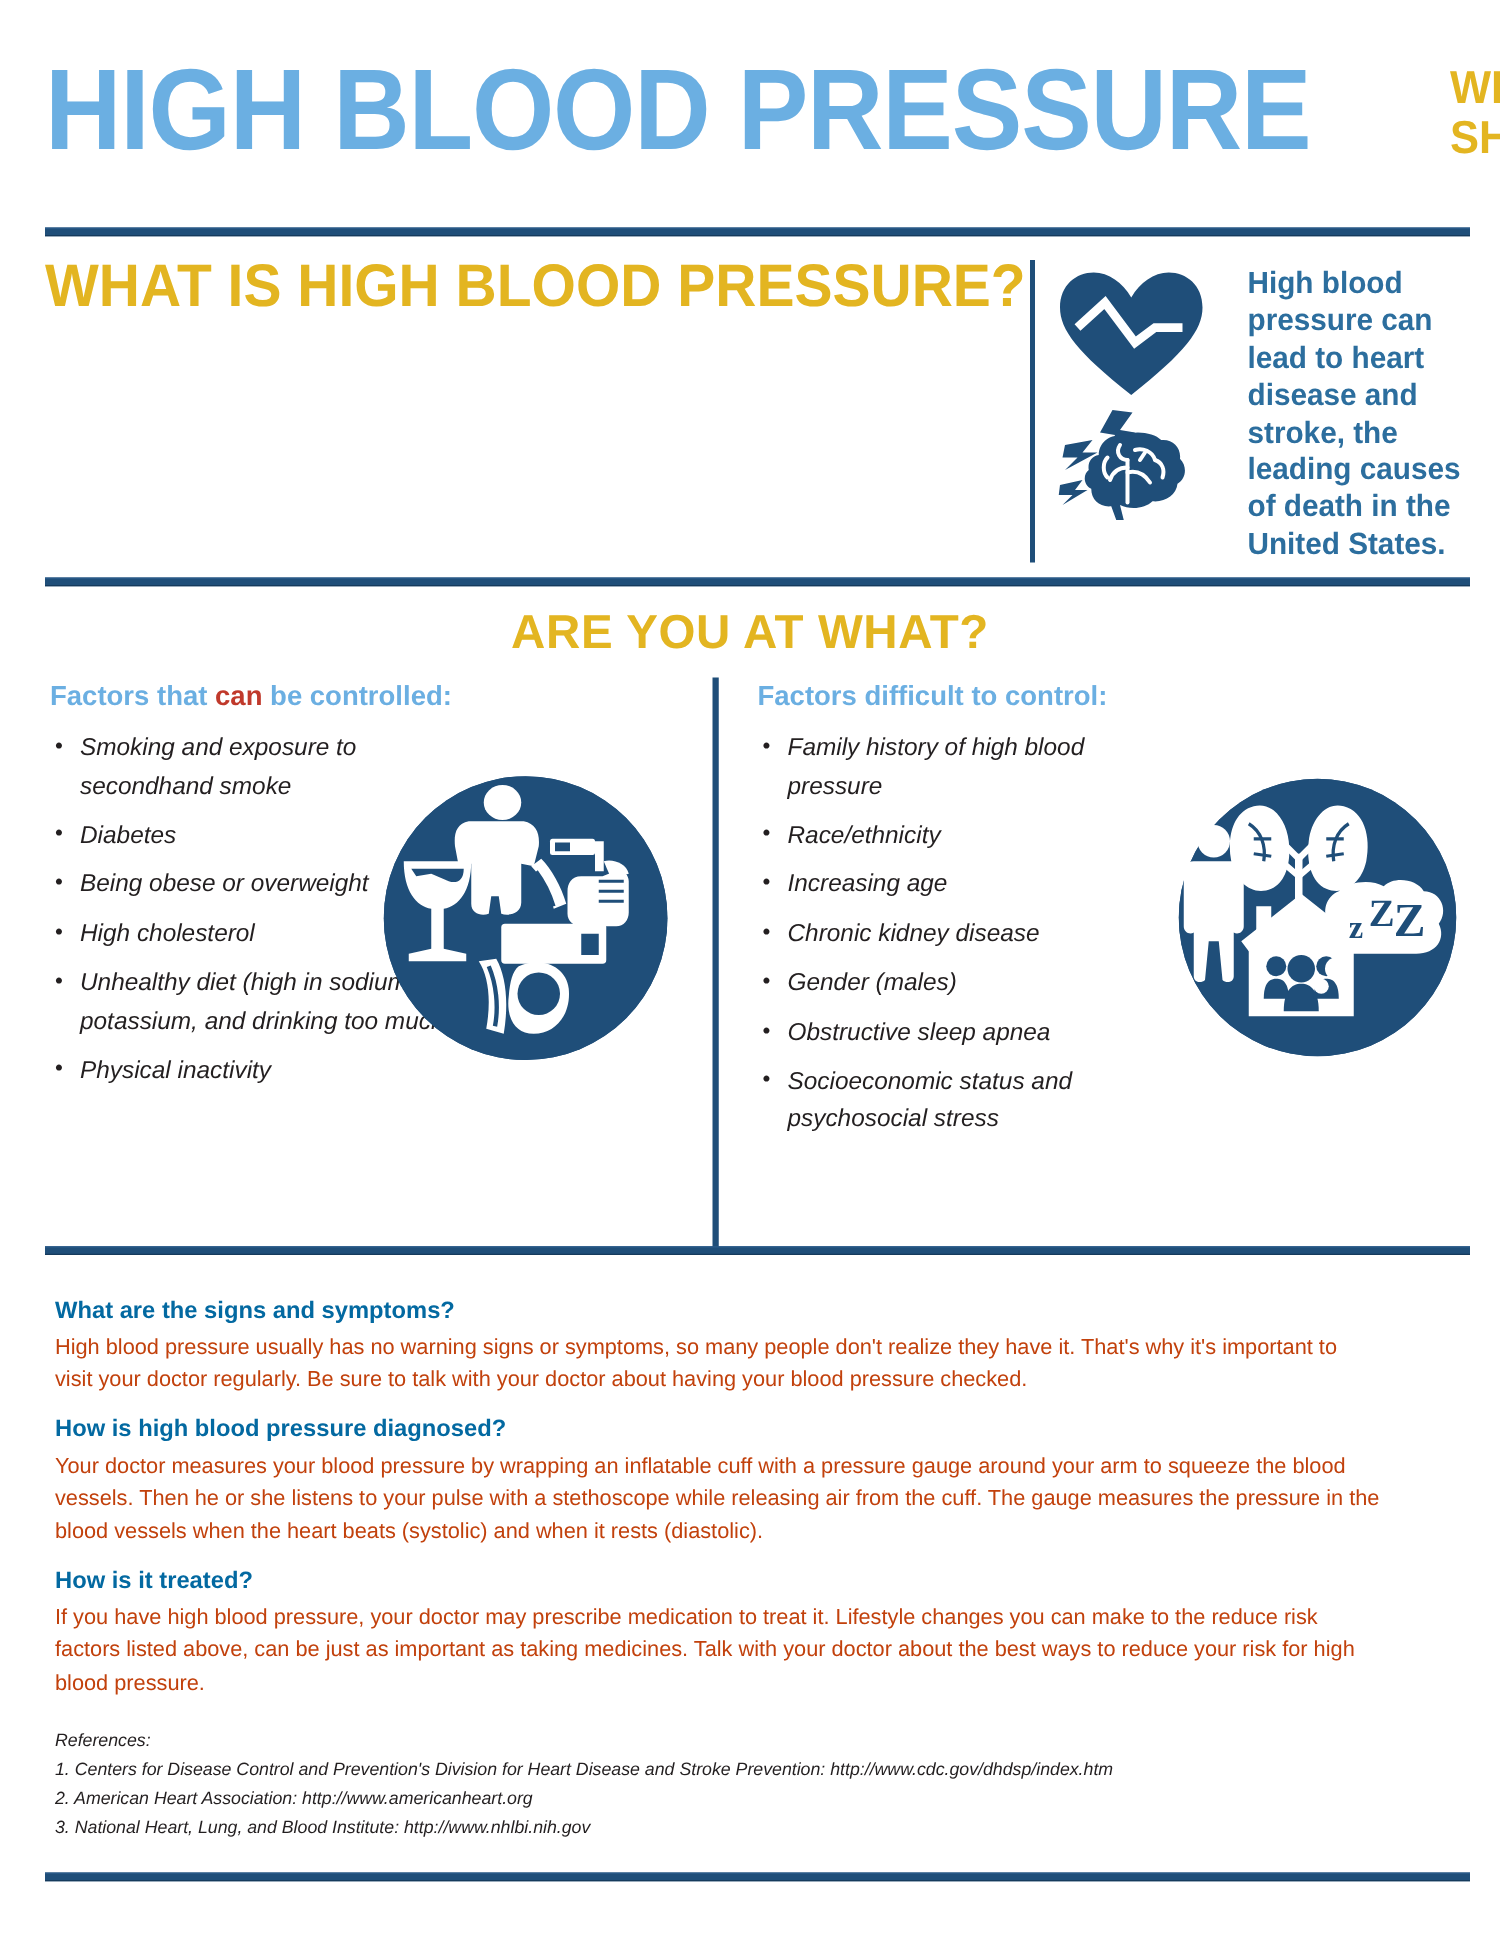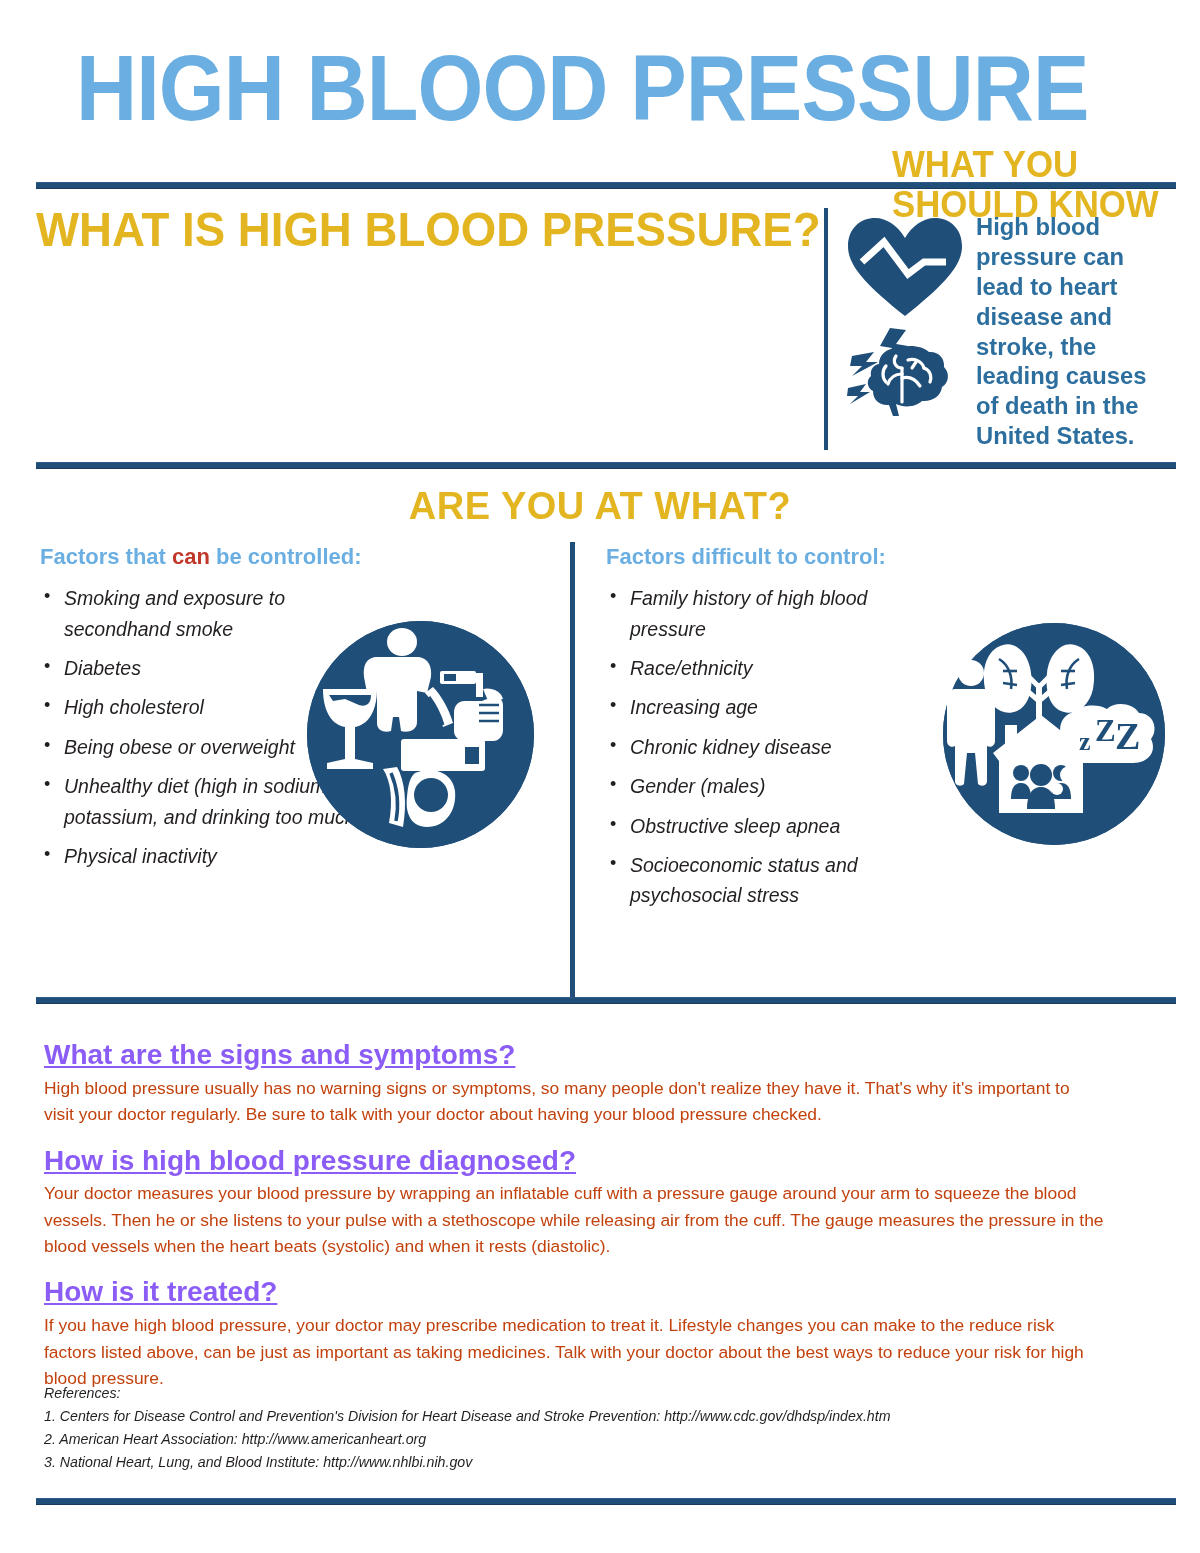--- a/index.html
+++ b/index.html
@@ -22,22 +22,21 @@
   }
 
   
   .masthead {
     position: absolute;
     left: 36px;
     top: 46px;
     width: 1140px;
     height: 118px;
     display: flex;
-    align-items: flex-end;
-    flex-direction: column;
+    align-items: flex-start;
   }
   .masthead-title {
     font-family: "Liberation Sans Narrow", "Liberation Sans", sans-serif;
     font-weight: bold;
     font-size: 92px;
     line-height: 0.92;
     letter-spacing: -1px;
     color: #6BAFE2;
     transform: scaleX(0.92);
     transform-origin: left top;
@@ -115,21 +114,21 @@
     height: 242px;
     background: #1F4E79;
   }
 
   .sec-lead {
     position: absolute;
     left: 846px;
     top: 212px;
     width: 330px;
     display: flex;
-    gap: 10px;
+    gap: 32px;
     align-items: flex-start;
   }
   .lead-icons {
     width: 120px;
     flex: none;
     padding-top: 4px;
   }
   .lead-text {
     font-family: "Liberation Sans Narrow", "Liberation Sans", sans-serif;
     font-weight: bold;
@@ -215,25 +214,24 @@
   
   .qa {
     position: absolute;
     left: 44px;
     top: 1038px;
     width: 1060px;
   }
   .qa h4 {
     font-family: "Liberation Sans Narrow", "Liberation Sans", sans-serif;
     font-weight: bold;
-    font-size: 28px;
-    color: #8b5cf6;
+    font-size: 19px;
+    color: #0369a1;
     margin: 0 0 3px 0;
     line-height: 1.2;
-    text-decoration: underline;
   }
   .qa p {
     font-size: 17.4px;
     line-height: 1.52;
     margin: 0 0 16px 0;
     color: #c2410c;
   }
   .qa .block:last-of-type p { margin-bottom: 0; }
 
   .refs {
@@ -306,22 +304,22 @@
 
   <div class="risk-title">ARE YOU AT WHAT?</div>
 
   <div class="vrule-risk"></div>
 
   <div class="risk-col left">
     <h3><span>Factors that </span><span class="hl">can</span><span> be controlled:</span></h3>
     <ul>
       <li>Smoking and exposure to secondhand smoke</li>
       <li>Diabetes</li>
+      <li>Being obese or overweight</li>
       <li>High cholesterol</li>
-      <li>Being obese or overweight</li>
       <li class="wide">Unhealthy diet (high in sodium, low in potassium, and drinking too much alcohol)</li>
       <li class="wide">Physical inactivity</li>
     </ul>
   </div>
 
   <div class="circle-icon circle-left">
     <svg width="227" height="227" viewBox="0 0 227 227">
       <circle cx="113.5" cy="113.5" r="113.5" fill="#1F4E79"></circle>
       <g fill="#ffffff">
 

